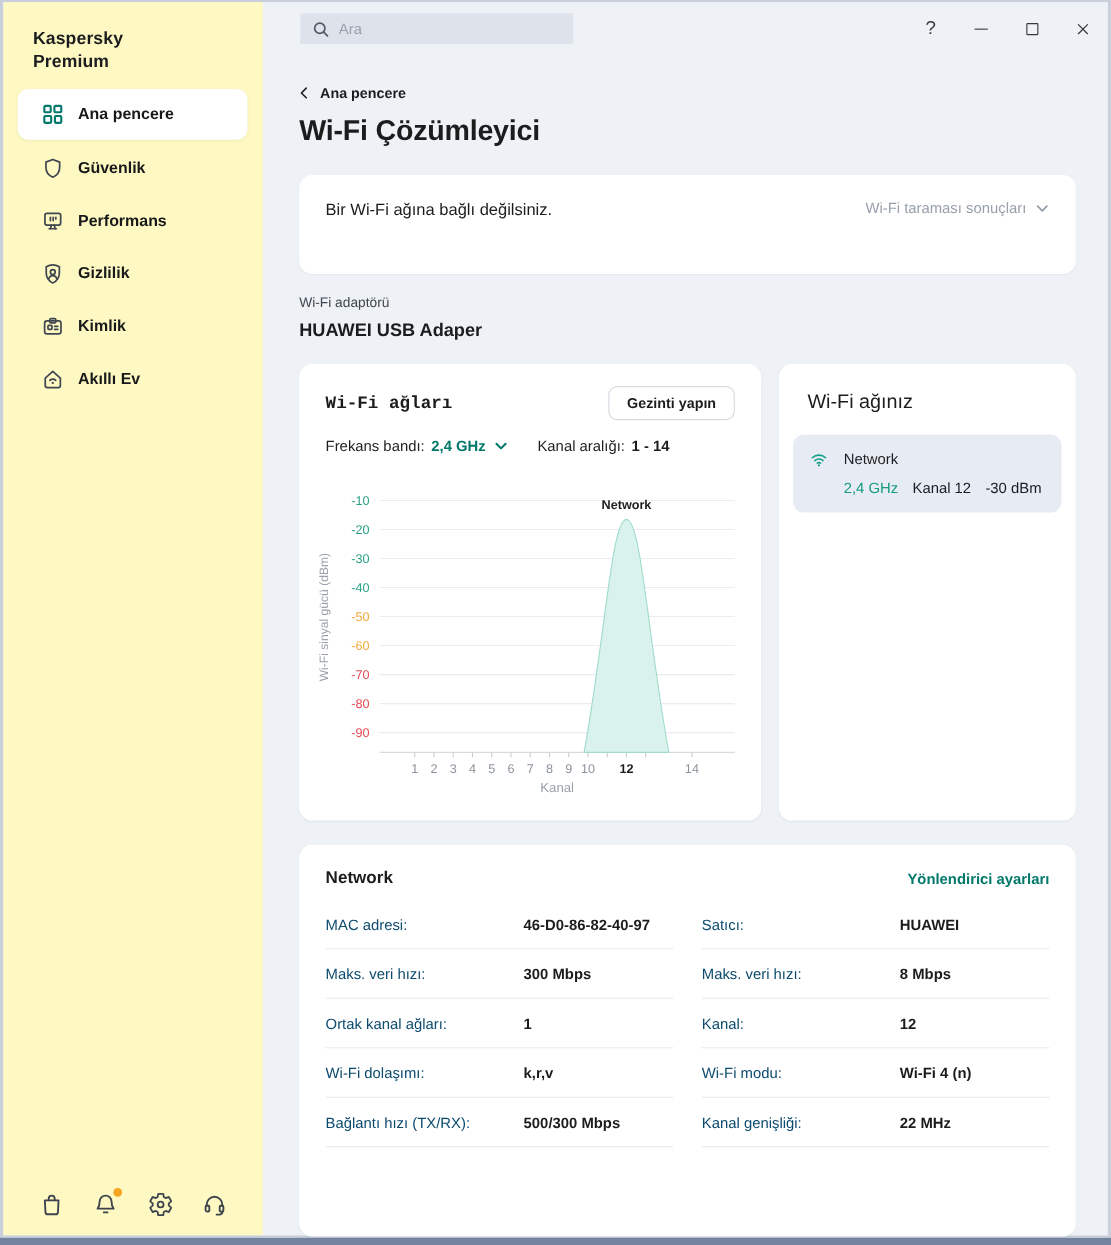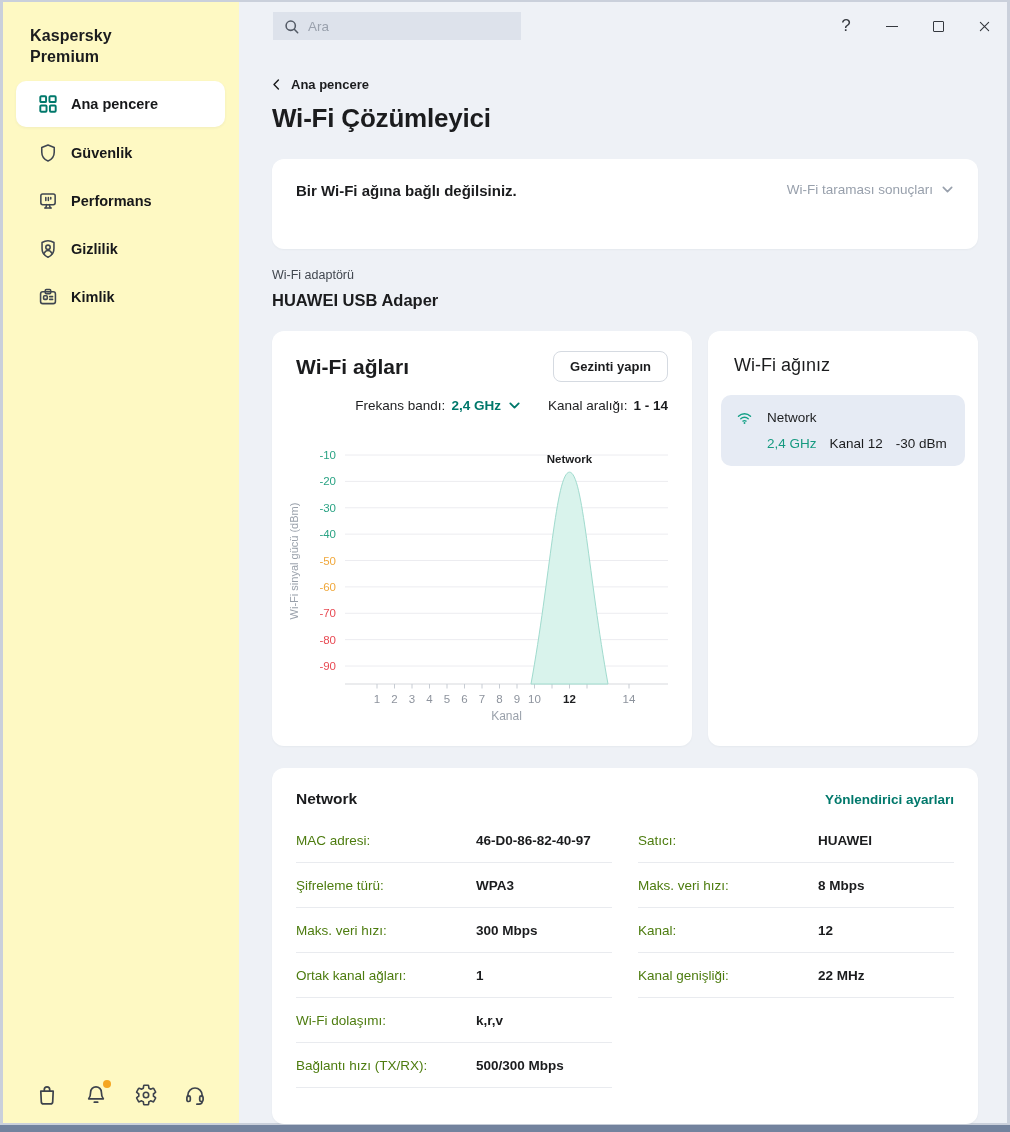--- a/index.html
+++ b/index.html
@@ -43,32 +43,32 @@
   .min-glyph { width:12px; height:0; border-top:1.6px solid #35393f; display:block; }
   .max-glyph { width:11px; height:11px; border:1.4px solid #35393f; border-radius:1px; display:block; }
   .content { padding:0 29px 0 33px; }
   .breadcrumb { margin-top:27px; display:flex; align-items:center; gap:11px; cursor:pointer; width:max-content; }
   .breadcrumb-label { font-size:13px; font-weight:700; }
   .page-title { font-size:26px; font-weight:700; margin-top:11px; letter-spacing:-.2px; }
   .card { background:#fff; border-radius:12px; box-shadow:0 1px 2px rgba(30,40,60,.04); }
   
   .banner { margin-top:25px; height:90px; padding:23px 24px; }
   .banner-top { display:flex; justify-content:space-between; align-items:flex-start; }
-  .banner-title { font-size:15px; font-weight:700; }
+  .banner-title { font-size:15px; font-weight:400; }
   .banner-dd { display:flex; align-items:center; gap:8px; color:#98a0ac; font-size:13.5px; cursor:pointer; }
   .banner-desc { margin-top:9px; font-size:12.5px; color:#565d68; }
   .adapter-label { margin-top:19px; font-size:12.5px; color:#41474f; }
   .adapter-name { margin-top:9px; font-size:16.5px; font-weight:700; }
   
   .cards-row { display:flex; gap:16px; margin-top:21px; }
   .chart-card { width:420px; height:415px; position:relative; flex:none; }
   .chart-head { display:flex; justify-content:space-between; align-items:center; padding:20px 24px 0; }
-  .chart-title { font-size:21px; font-weight:700; }
+  .chart-title { font-size:16px; font-weight:700;font-family:Liberation Mono, monospace; }
   .survey-btn { height:31px; padding:0 16px; border:1px solid #d5dae1; border-radius:8px; background:#fff; font-size:13px; font-weight:700; color:#1b1c1e; cursor:pointer; font-family:inherit; }
-  .chart-controls { padding:16px 24px 0; display:flex; align-items:center; font-size:13.5px;justify-content:flex-end; }
+  .chart-controls { padding:16px 24px 0; display:flex; align-items:center; font-size:13.5px; }
   .ctl-label { color:#1d1e20; }
   .band-select { display:flex; align-items:center; gap:7px; margin-left:6px; cursor:pointer; }
   .band-value { color:#00786b; font-weight:700; }
   .range-wrap { margin-left:27px; }
   .range-value { font-weight:700; margin-left:6px; }
   .chart-svg { position:absolute; left:16px; top:104px; width:388px; height:292px; }
   svg text { font-family:"Liberation Sans","DejaVu Sans",sans-serif; }
   
   .right-card { flex:1; height:415px; padding:24px 13px; }
   .right-title { font-size:18px; margin-left:13px; }
@@ -77,21 +77,21 @@
   .net-name { font-size:13.5px; color:#1d1e20; }
   .net-sub { margin:9px 0 0 32px; font-size:13.5px; display:flex; gap:13px; }
   .net-band { color:#169a80; }
   
   .details-card { margin-top:22px; height:356px; padding:22px 24px; }
   .details-head { display:flex; justify-content:space-between; align-items:center; }
   .details-title { font-size:15.5px; font-weight:700; }
   .router-link { font-size:13.5px; font-weight:700; color:#00786b; cursor:pointer; text-decoration:none; }
   .details-grid { display:grid; grid-template-columns:1fr 1fr; column-gap:26px; margin-top:10px; }
   .d-row { display:flex; align-items:center; height:45px; border-bottom:1px solid #e9ebef; font-size:13.5px; }
-  .d-label { width:180px; flex:none; color:#4d7c0f; }
+  .d-label { width:180px; flex:none; color:#0c4a6e; }
   .d-value { font-weight:700; }
 </style>
 </head>
 <body>
 
 <div class="frame">
 
   <aside class="sidebar">
     <div class="brand">Kaspersky Premium</div>
     <nav class="side-nav" id="side-nav">
@@ -147,20 +147,32 @@
     <span class="side-icon">
             <svg viewBox="0 0 24 24" fill="none" stroke="currentColor" stroke-width="1.7" stroke-linecap="round">
               <rect x="3.9" y="6.2" width="16.2" height="13" rx="2.4"></rect>
               <rect x="9" y="3.9" width="6" height="4.4" rx="1.2"></rect>
               <rect x="7.2" y="10.6" width="4" height="4" rx="1"></rect>
               <path d="M13.8 11.6 h3.2 M13.8 14.6 h3.2"></path>
             </svg>
           </span>
     <span class="side-text">
       <span class="side-label" style="display:block">Kimlik</span>
+    </span>
+  </div>
+        <div class="side-item">
+    <span class="side-icon">
+            <svg viewBox="0 0 24 24" fill="none" stroke="currentColor" stroke-width="1.7" stroke-linecap="round" stroke-linejoin="round">
+              <path d="M4.5 10.6 L12 4 L19.5 10.6 V17.9 C19.5 19.1 18.6 20 17.4 20 H6.6 C5.4 20 4.5 19.1 4.5 17.9 Z"></path>
+              <path d="M9.1 12.8 C9.9 12 10.9 11.6 12 11.6 C13.1 11.6 14.1 12 14.9 12.8"></path>
+              <circle cx="12" cy="15.4" r="1.1" fill="currentColor" stroke="none"></circle>
+            </svg>
+          </span>
+    <span class="side-text">
+      <span class="side-label" style="display:block">Akıllı Ev</span>
     </span>
   </div>
       </nav>
     <div class="side-footer" id="side-footer">
         <span class="foot-icon">
           <svg viewBox="0 0 24 24" fill="none" stroke="currentColor" stroke-width="1.7" stroke-linecap="round" stroke-linejoin="round">
             <path d="M5.8 8.2 H18.2 L17.7 18.9 A2.1 2.1 0 0 1 15.6 20.9 H8.4 A2.1 2.1 0 0 1 6.3 18.9 Z"></path>
             <path d="M9.3 8.2 V6.6 A2.7 2.7 0 0 1 14.7 6.6 V8.2"></path>
           </svg>
         </span>
@@ -335,24 +347,20 @@
           <div class="details-title">Network</div>
           <a class="router-link">Yönlendirici ayarları</a>
         </div>
         <div class="details-grid">
           <div id="d-col-left">
               <div class="d-row">
     <span class="d-label">MAC adresi:</span>
     <span class="d-value">46-D0-86-82-40-97</span>
   </div>
               <div class="d-row">
-    <span class="d-label">Şifreleme türü:</span>
-    <span class="d-value">WPA3</span>
-  </div>
-              <div class="d-row">
     <span class="d-label">Maks. veri hızı:</span>
     <span class="d-value">300 Mbps</span>
   </div>
               <div class="d-row">
     <span class="d-label">Ortak kanal ağları:</span>
     <span class="d-value">1</span>
   </div>
               <div class="d-row">
     <span class="d-label">Wi-Fi dolaşımı:</span>
     <span class="d-value">k,r,v</span>
@@ -367,20 +375,24 @@
     <span class="d-label">Satıcı:</span>
     <span class="d-value">HUAWEI</span>
   </div>
               <div class="d-row">
     <span class="d-label">Maks. veri hızı:</span>
     <span class="d-value">8 Mbps</span>
   </div>
               <div class="d-row">
     <span class="d-label">Kanal:</span>
     <span class="d-value">12</span>
+  </div>
+              <div class="d-row">
+    <span class="d-label">Wi-Fi modu:</span>
+    <span class="d-value">Wi-Fi 4 (n)</span>
   </div>
               <div class="d-row">
     <span class="d-label">Kanal genişliği:</span>
     <span class="d-value">22 MHz</span>
   </div>
             </div>
         </div>
       </div>
     </div>
   </main>

